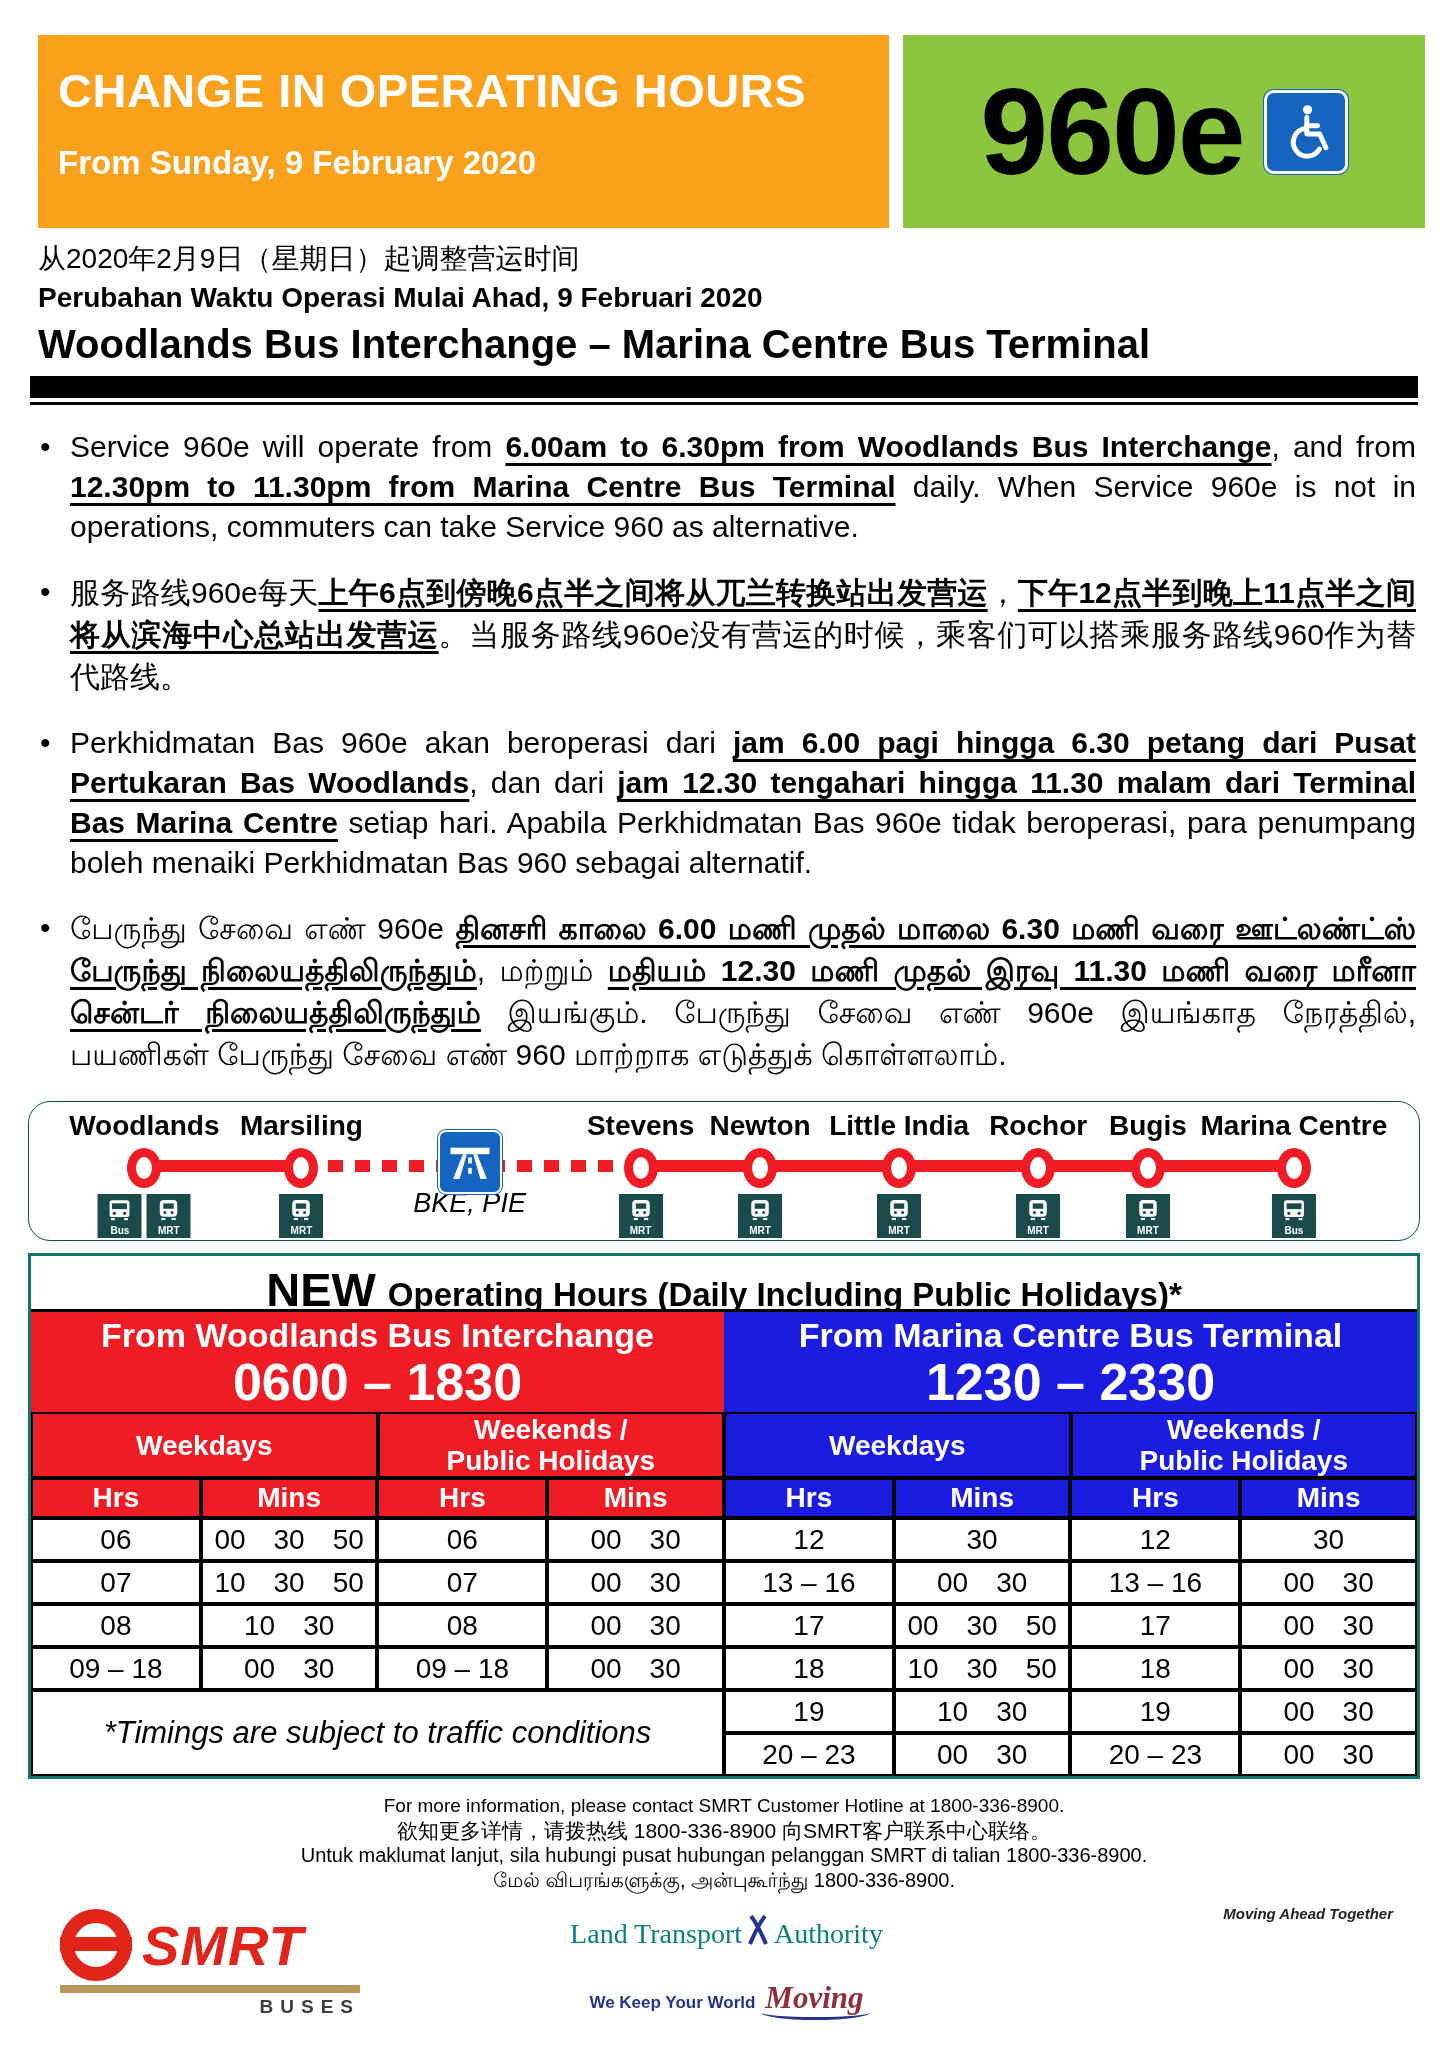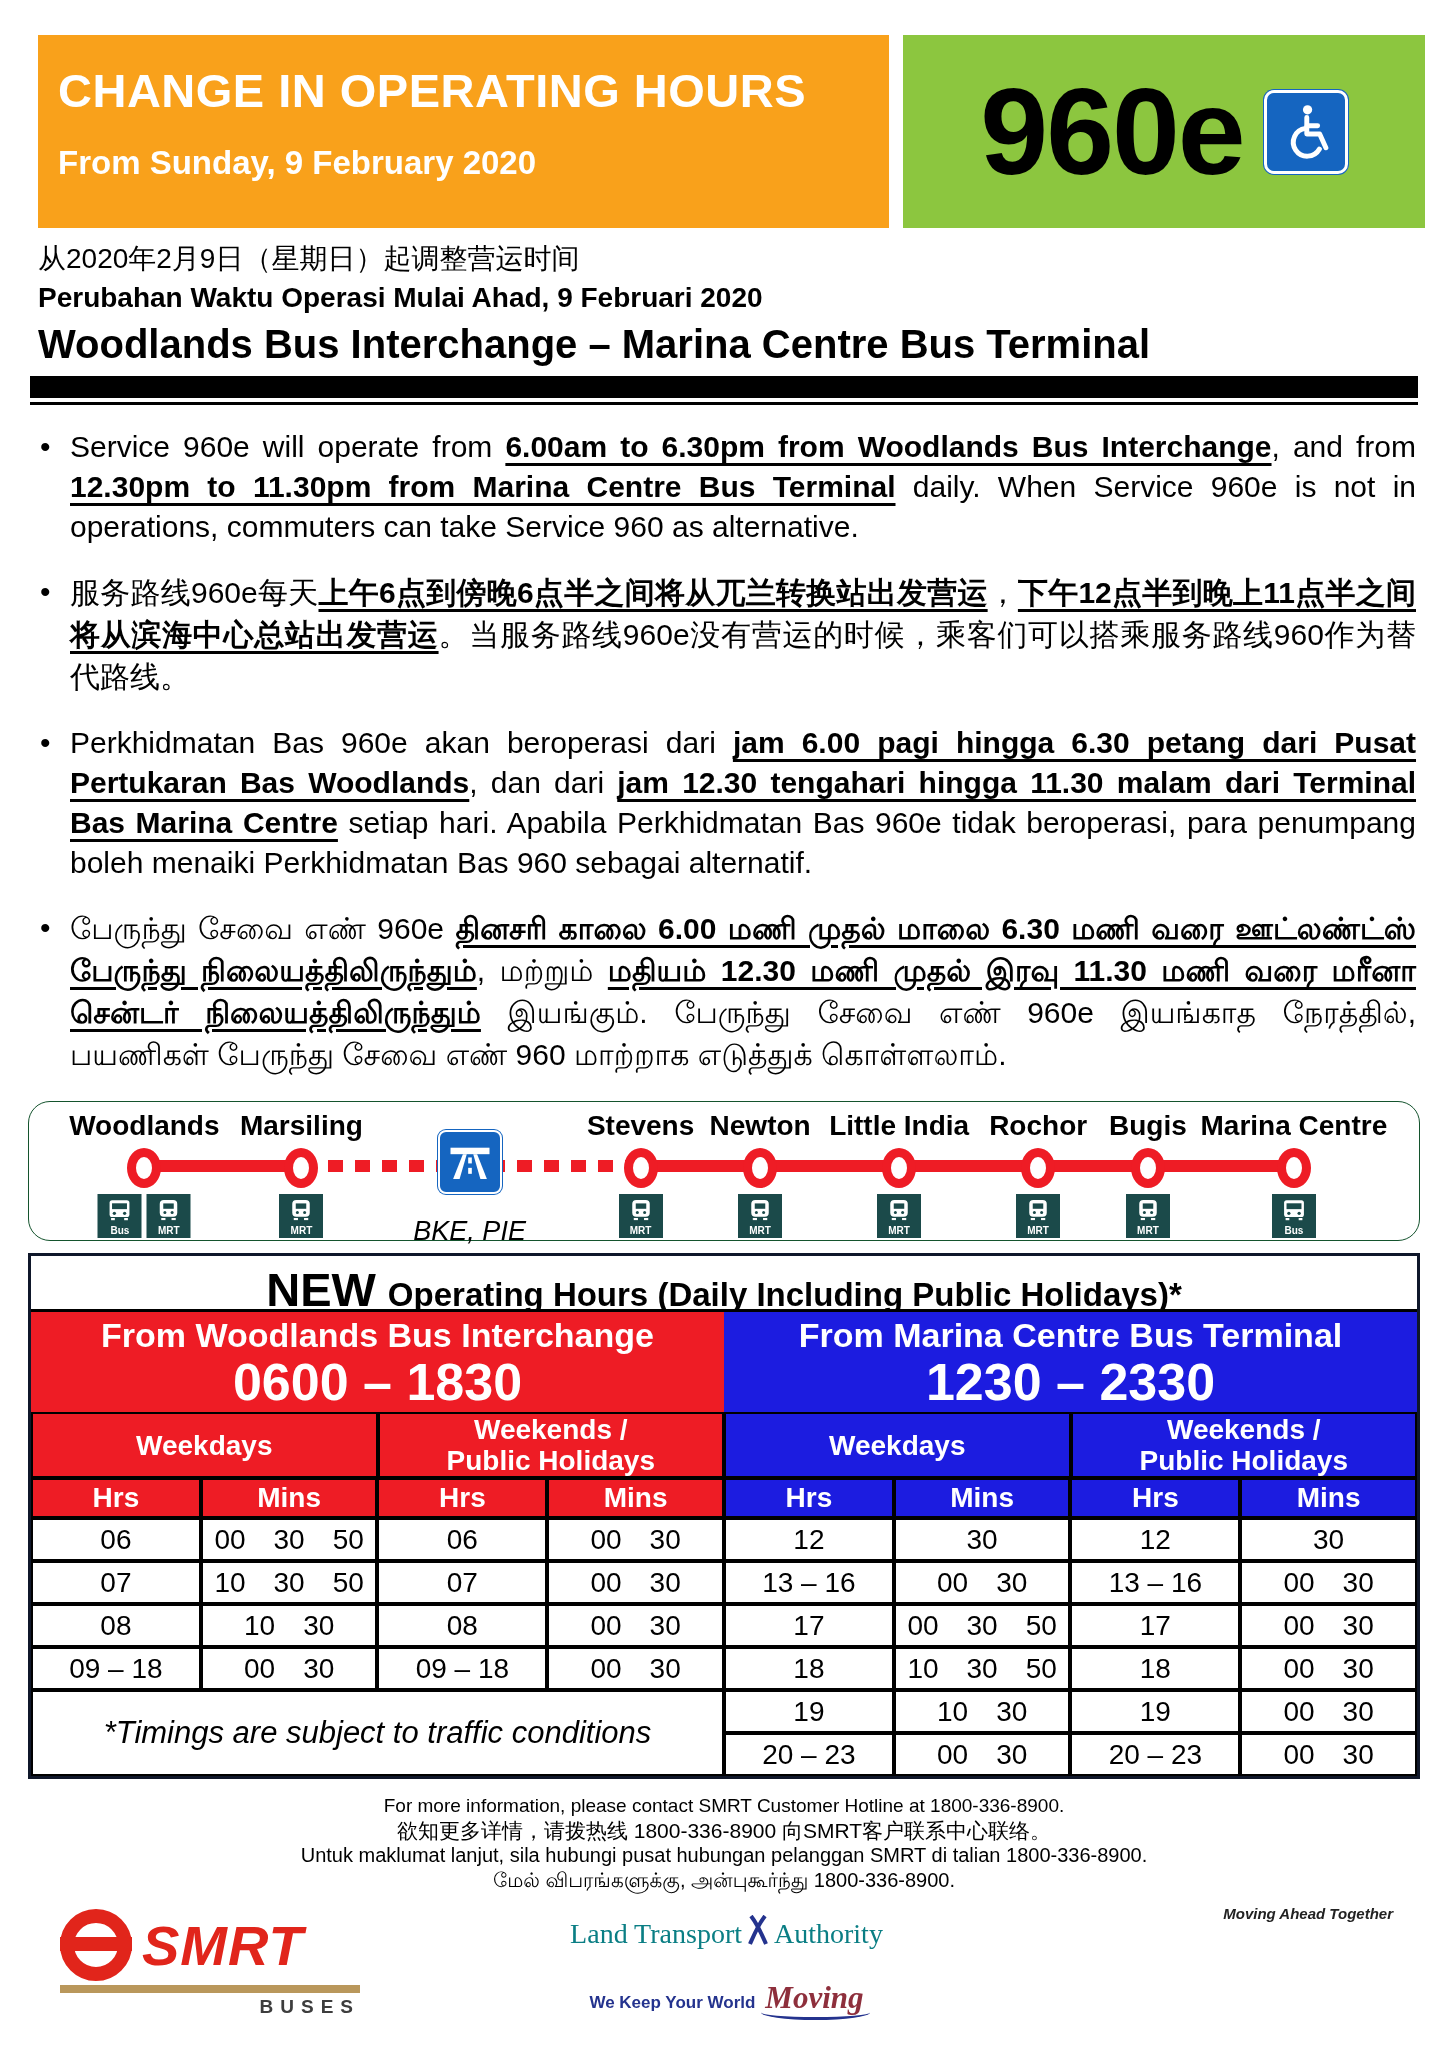--- a/index.html
+++ b/index.html
@@ -48,25 +48,25 @@
                border:9px solid #EE1C25; border-radius:50%; background:#fff; }
   .stop-badges { position:absolute; top:92px; transform:translateX(-50%); display:flex; gap:5px; }
   .badge { width:44px; height:44px; background:#1B4A4A; display:flex; flex-direction:column;
            align-items:center; justify-content:flex-start; padding-top:3px; }
   .badge svg { width:28px; height:28px; }
   .badge-label { font-size:10px; font-weight:bold; color:#fff; line-height:11px; }
   .xway-sign { position:absolute; top:28px; transform:translateX(-50%); width:64px; height:64px;
                background:#1565C0; border-radius:8px; border:2px solid #fff;
                box-shadow:0 0 0 1px #1565C0; display:flex; align-items:center; justify-content:center; z-index:2; }
   .xway-sign svg { width:52px; height:52px; }
-  .xway-label { position:absolute; top:114px; transform:translateX(-50%); font-size:27px; font-style:italic;
+  .xway-label { position:absolute; top:86px; transform:translateX(-50%); font-size:27px; font-style:italic;
                 font-weight:500; white-space:nowrap; }
 
   
-  .ht-box { margin:12px 28px 0 28px; border:3px solid #0f172a; }
+  .ht-box { margin:12px 28px 0 28px; border:3px solid #0f766e; }
   .ht-title { height:56px; display:flex; align-items:baseline; justify-content:center; gap:12px;
               padding-top:6px; border-bottom:3px solid #000; background:#fff; }
   .ht-title .new { font-size:47px; font-weight:bold; text-decoration:underline; text-decoration-thickness:4px;
                    text-underline-offset:5px; }
   .ht-title .rest { font-size:33px; font-weight:bold; }
   .ht-halves { display:flex; }
   .ht-section { width:50%; display:flex; flex-direction:column; }
   .origin-header { height:100px; color:#fff; text-align:center; display:flex; flex-direction:column;
                    justify-content:center; }
   .origin-route { font-size:34px; font-weight:bold; line-height:40px; }

